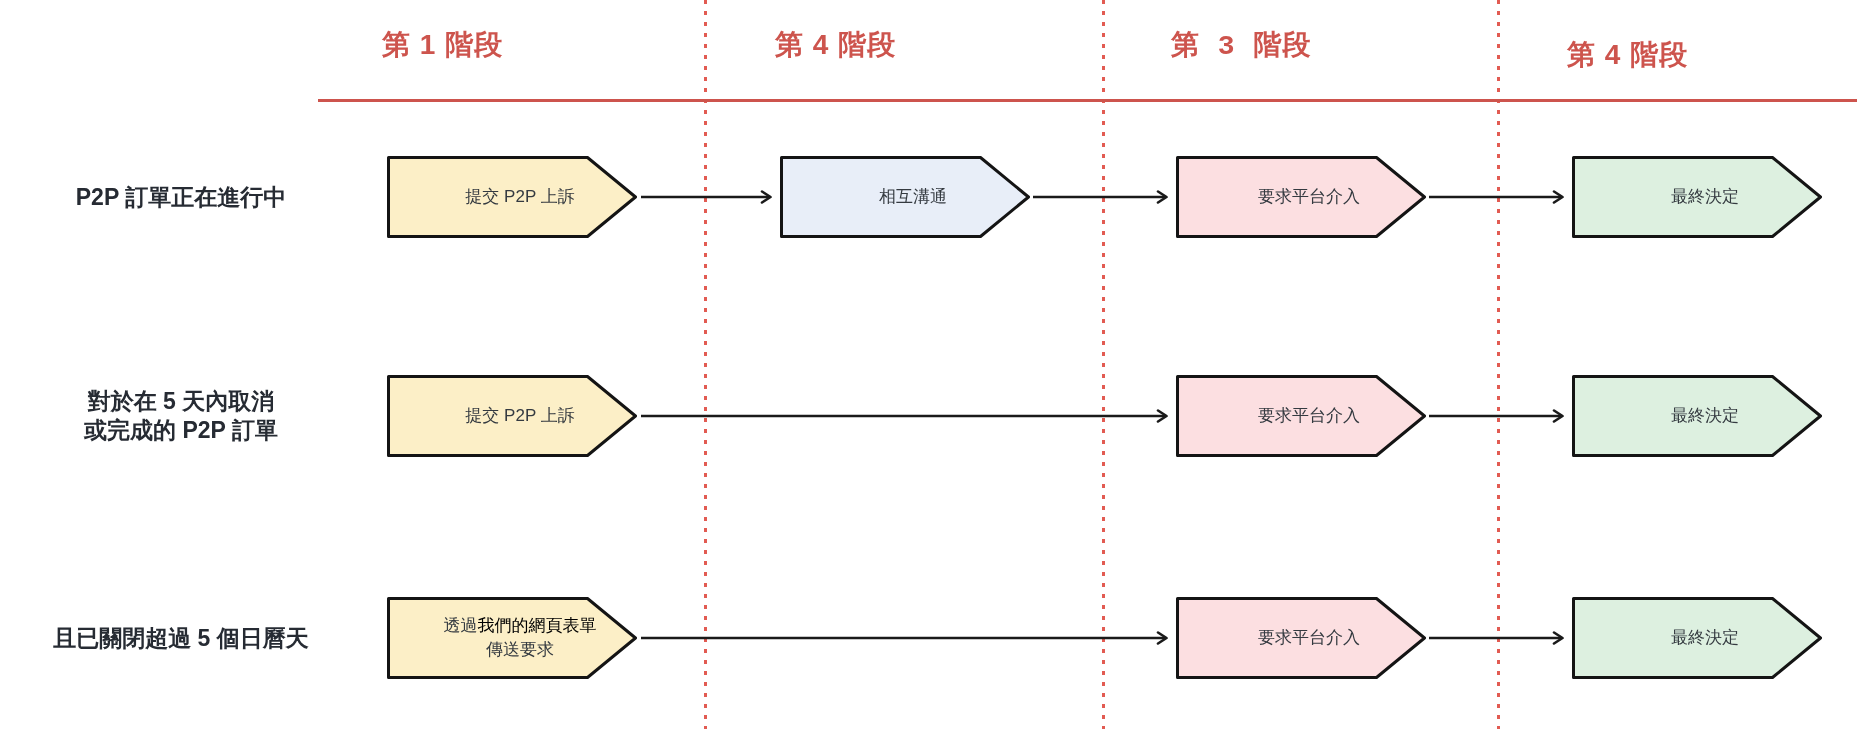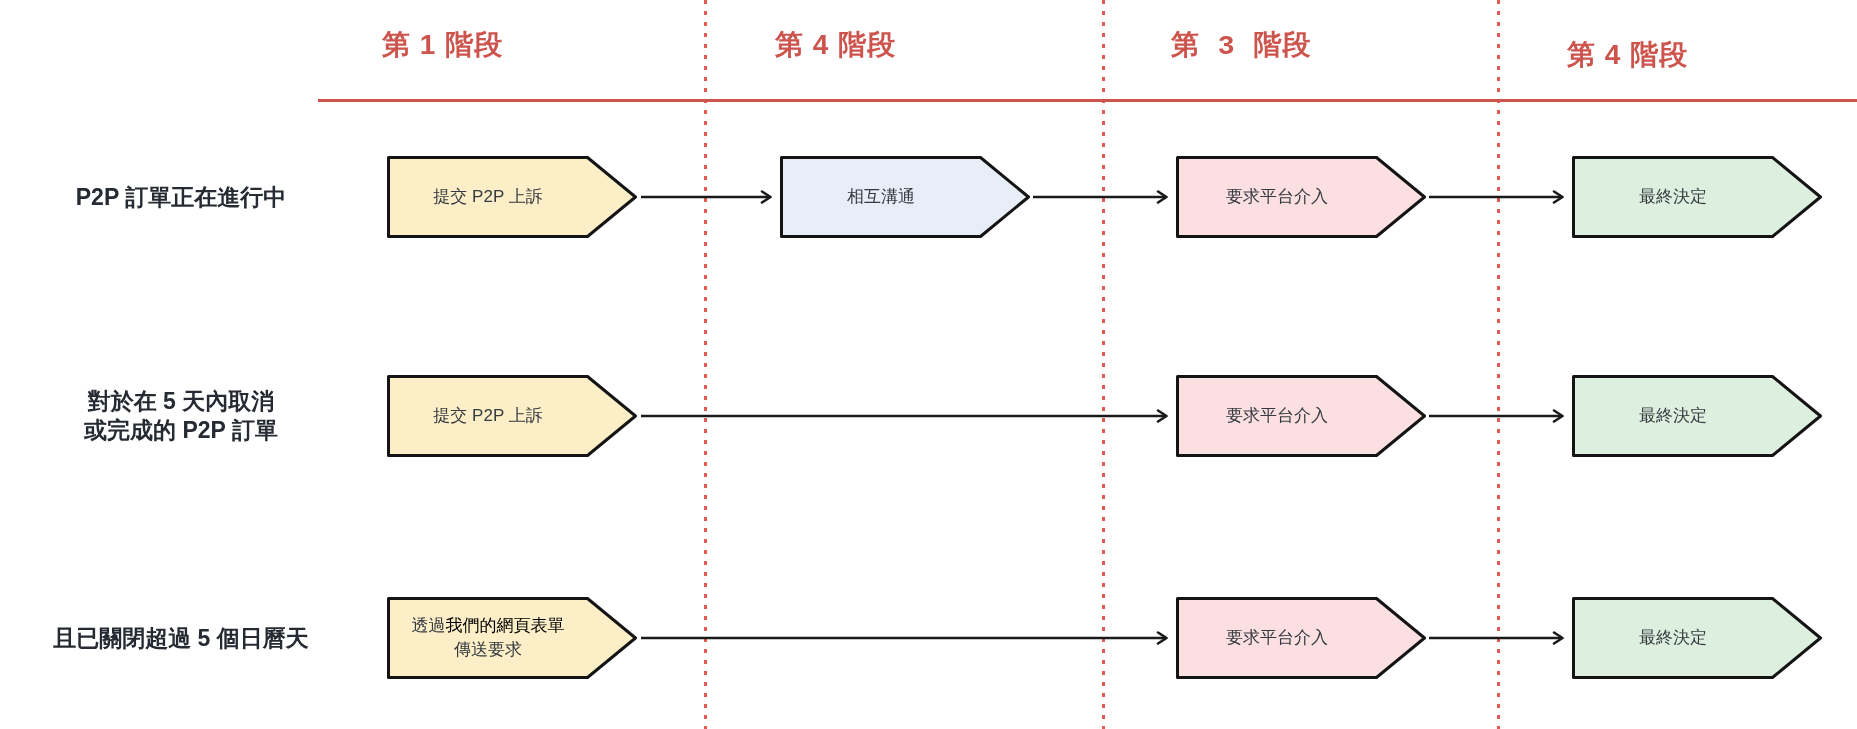--- a/index.html
+++ b/index.html
@@ -33,21 +33,21 @@
   .step-box { position:absolute; width:250px; height:82px; }
   .step-box svg.shape { position:absolute; left:0; top:0; display:block; }
   .step-box polygon { stroke:#141414; stroke-width:3; stroke-linejoin:round; }
   .fill-yellow { fill:#fcefc7; }
   .fill-blue   { fill:#e8eef8; }
   .fill-pink   { fill:#fcdfe1; }
   .fill-green  { fill:#ddf0e0; }
   .box-label {
     position:absolute; left:0; top:0; width:202px; height:100%;
     display:flex; flex-direction:column; align-items:center; justify-content:center;
-    font-size:17px; color:#343a40; line-height:24px; text-align:center; white-space:nowrap;
+    font-size:17px; color:#343a40; line-height:24px; text-align:center; white-space:nowrap;padding-left:32px;
   }
   .link-text { color:#000000; cursor:pointer;text-align:center; }
   
   .arrows { position:absolute; left:0; top:0; pointer-events:none; }
 </style>
 </head>
 <body>
 
 <div class="canvas">
 

